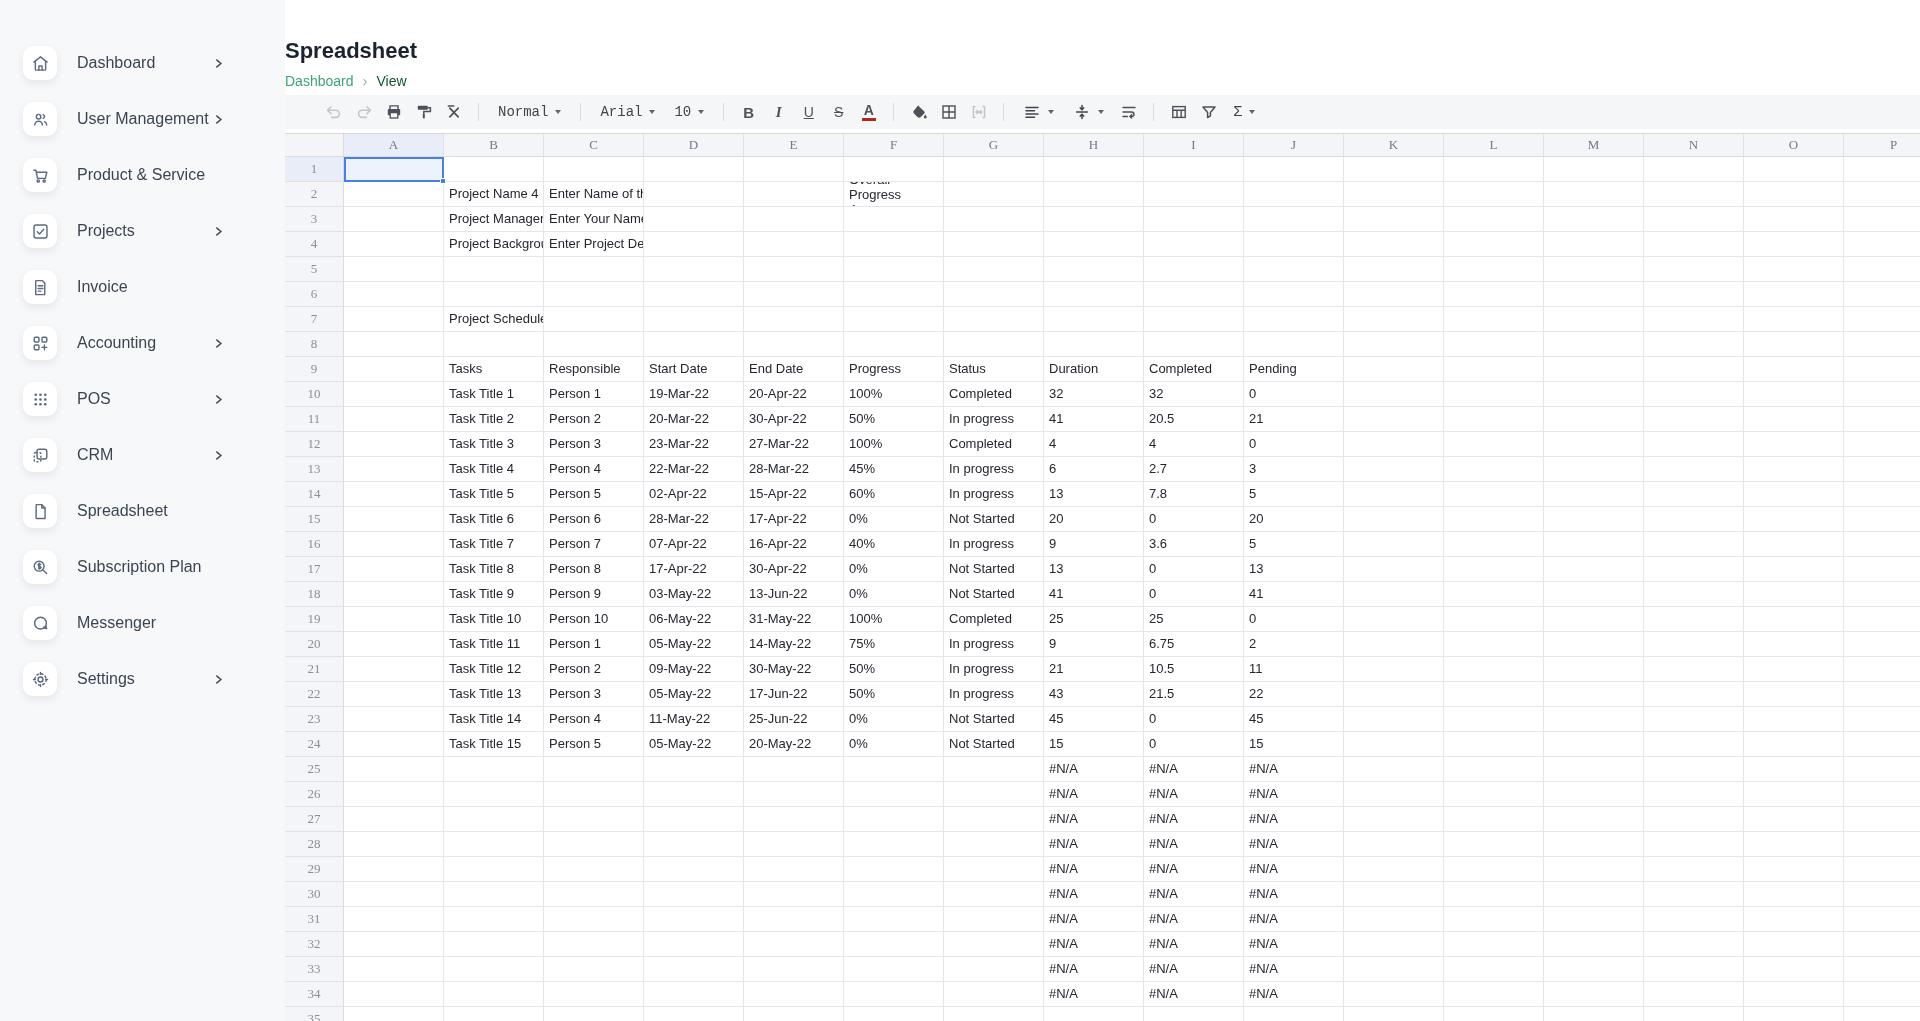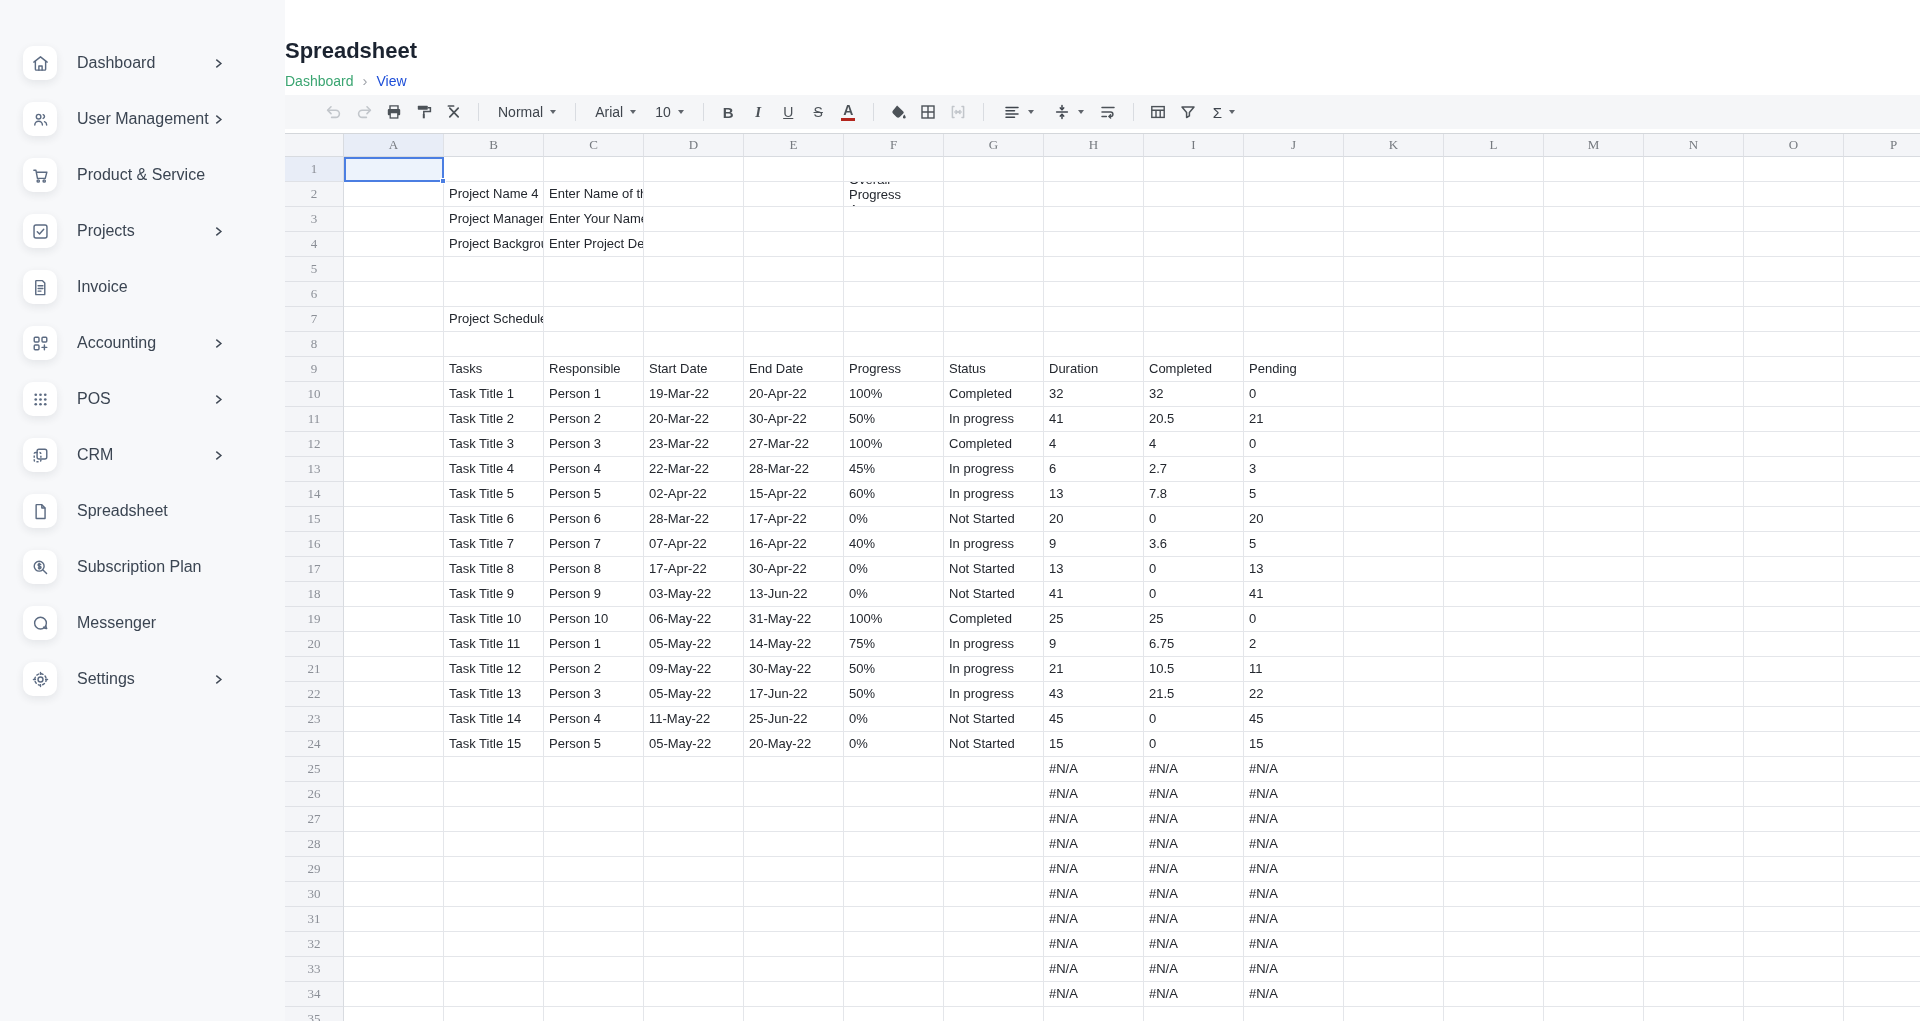--- a/index.html
+++ b/index.html
@@ -15,33 +15,33 @@
           justify-content:center; color:#5c6b82; flex:none; }
   .tile svg { display:block; }
   .side-label { margin-left:20px; font-size:16px; color:#3b4552; }
   .side-chev { position:absolute; left:213px; color:#3f4854; display:flex; }
 
   
   .page-title { position:absolute; left:285px; top:38px; font-size:22px; font-weight:700; color:#1b2330; }
   .breadcrumb { position:absolute; left:285px; top:72px; font-size:14px; display:flex; gap:9px; align-items:center; }
   .crumb-root { color:#3aa571; cursor:pointer; }
   .crumb-sep { color:#a0a4ab; font-size:15px; }
-  .crumb-cur { color:#1d4ed8; }
+  .crumb-cur { color:#14532d; }
 
   
   .toolbar { position:absolute; left:285px; top:95px; width:1635px; height:34px;
              background:#f5f6f8; display:flex; align-items:center; padding-left:36px; gap:5px; }
   .tb-btn { width:25px; height:25px; border:none; background:transparent; color:#4c5258;
             display:flex; align-items:center; justify-content:center; cursor:pointer;
             font-family:"Liberation Sans", sans-serif; }
   .tb-btn.disabled { color:#c2c6cb; }
   .tb-sep { width:1px; height:18px; background:#d9dce1; margin:0 7px; flex:none; }
   .tb-dd { display:flex; align-items:center; gap:7px; font-size:14px; color:#3f454d;
            padding:0 7px; cursor:pointer; background:transparent; border:none;
-           font-family:Liberation Sans, sans-serif; }
+           font-family:Liberation Mono, monospace; }
   .caret { width:0; height:0; border-left:3.5px solid transparent; border-right:3.5px solid transparent;
            border-top:4.5px solid #5f646b; display:inline-block; }
   .glyph-b { font-weight:700; font-size:15px; }
   .glyph-i { font-style:italic; font-family:"Liberation Serif", serif; font-size:15px; font-weight:600; }
   .glyph-u { font-size:14px; text-decoration:underline; }
   .glyph-s { font-size:14px; text-decoration:line-through; }
   .glyph-a { font-size:14px; font-weight:700; line-height:12px; display:inline-block; text-align:center; }
   .glyph-a .bar { display:block; width:14px; height:3px; background:#b3261e; margin-top:2px; }
   .glyph-sum { font-size:15px; }
 

